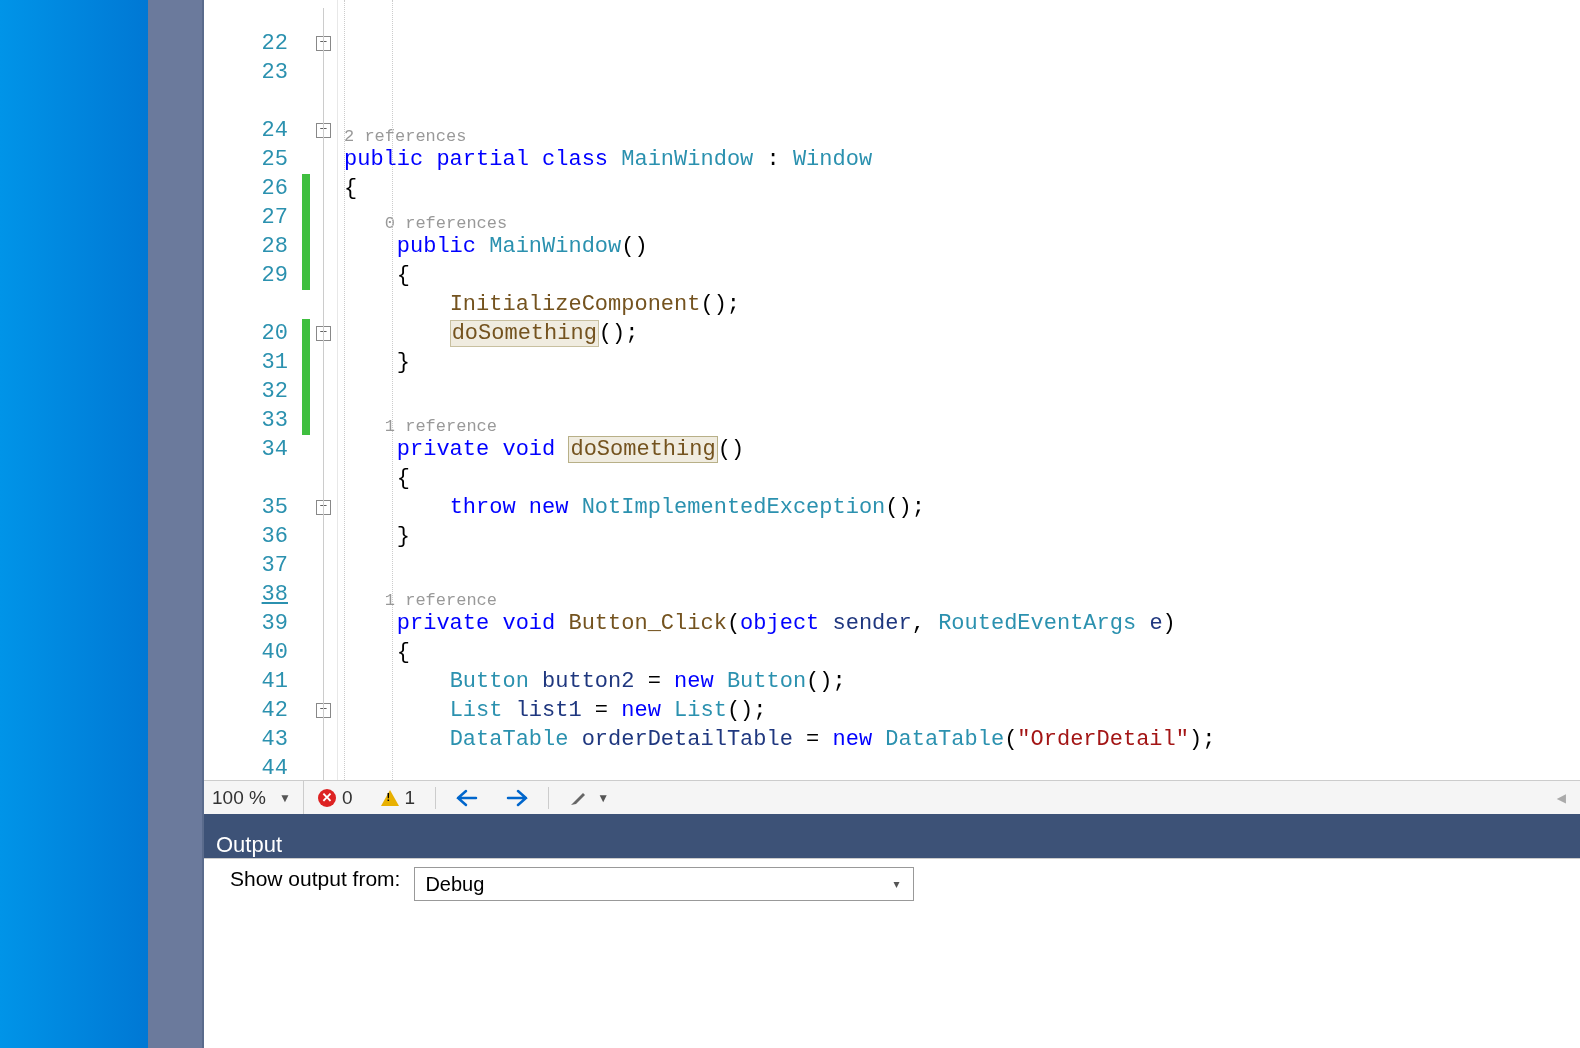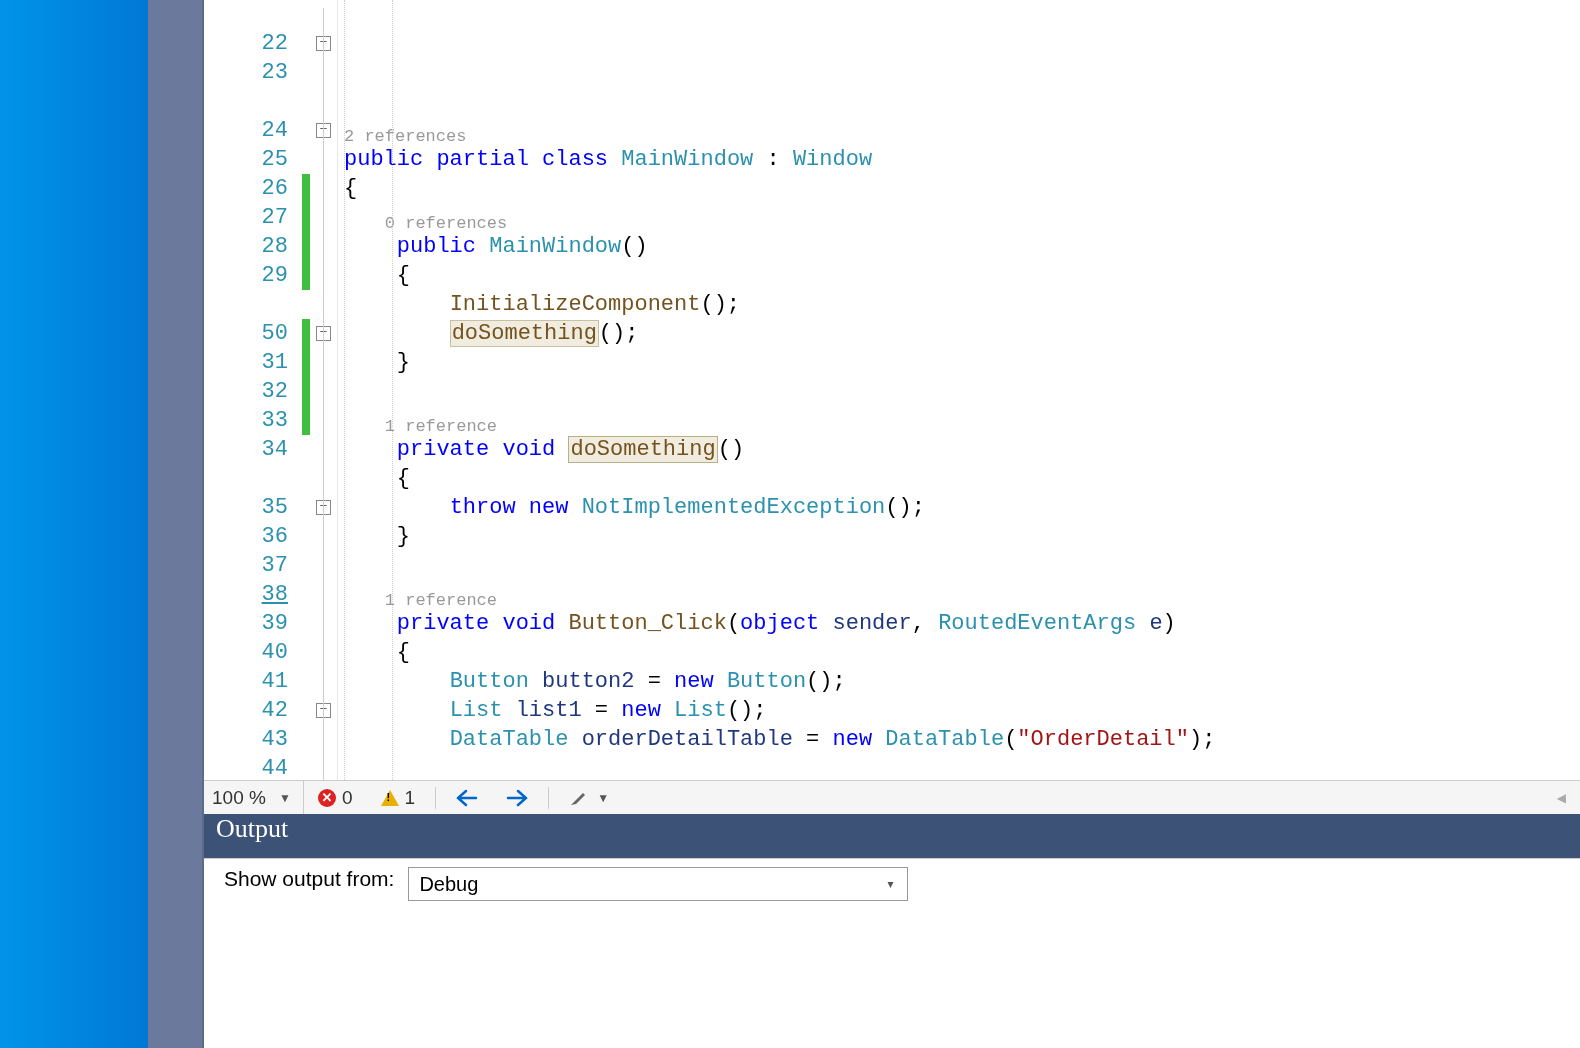--- a/index.html
+++ b/index.html
@@ -37,22 +37,22 @@
   .status-strip { height: 34px; background: #f5f5f5; border-top: 1px solid #ccc; display: flex; align-items: center; font-family: 'Segoe UI', sans-serif; font-size: 19px; color: #333; }
   .zoom-box { width: 100px; padding: 0 8px; border-right:1px solid #ccc; height:100%; display:flex; align-items:center; justify-content:space-between; }
   .status-item { display: flex; align-items: center; gap: 6px; padding: 0 14px; }
   .err-ic { width:18px; height:18px; border-radius:50%; background:#d22; color:#fff; font-size:13px; line-height:18px; text-align:center; font-weight:bold;}
   .warn-ic { width:0; height:0; border-left:9px solid transparent; border-right:9px solid transparent; border-bottom:16px solid #e8b000; position:relative;}
   .warn-ic::after{content:"!"; position:absolute; left:-3px; top:1px; font-size:11px; color:#000; font-weight:bold;}
   .nav-arrow { padding:0 14px; font-size:22px; color:#0066cc; cursor:pointer; }
   .vdiv { width:1px; height:22px; background:#ccc; margin:0 6px;}
   .tri { font-size:12px; color:#555; cursor:pointer; padding:0 4px;}
 
-  .output-header { height: 44px; background: #3d5277; color: #fff; font-family: Liberation Serif, serif; font-size: 26px; display: flex; align-items: flex-start; padding: 0 12px; }
-  .output-body { height: 190px; background: #fff; border-top: 1px solid #ccc; display: flex; align-items: flex-start; padding: 8px 20px; font-family: 'Segoe UI', sans-serif; font-size: 21px; gap:14px;}
+  .output-header { height: 44px; background: #3d5277; color: #fff; font-family: Liberation Sans, sans-serif; font-size: 22px; display: flex; align-items: flex-end; padding: 0 12px; }
+  .output-body { height: 190px; background: #fff; border-top: 1px solid #ccc; display: flex; align-items: flex-start; padding: 8px 26px; font-family: 'Segoe UI', sans-serif; font-size: 21px; gap:14px;}
   .output-select { width: 500px; height: 34px; border: 1px solid #999; display:flex; align-items:center; justify-content:space-between; padding:0 10px; font-size:20px; background:#fff;gap:40px;}
   .out-icons { display:flex; gap:0; margin-left:8px;}
   .out-btn { width:44px; height:34px; display:flex; align-items:center; justify-content:center; color:#888; cursor:pointer; font-size:18px;}
   .out-btn.active{ color:#c03020;}
   
   svg { display:block; }
 </style>
 </head>
 <body>
 
@@ -69,21 +69,21 @@
                 <div style="height: 29px;">22</div>
                 <div style="height: 29px;">23</div>
                 <div style="height: 29px;"></div>
                 <div style="height: 29px;">24</div>
                 <div style="height: 29px;">25</div>
                 <div style="height: 29px;">26</div>
                 <div style="height: 29px;">27</div>
                 <div style="height: 29px;">28</div>
                 <div style="height: 29px;">29</div>
                 <div style="height: 29px;"></div>
-                <div style="height: 29px;">50</div>
+                <div style="height: 29px;">20</div>
                 <div style="height: 29px;">31</div>
                 <div style="height: 29px;">32</div>
                 <div style="height: 29px;">33</div>
                 <div style="height: 29px;">34</div>
                 <div style="height: 29px;"></div>
                 <div style="height: 29px;">35</div>
                 <div style="height: 29px;">36</div>
                 <div style="height: 29px;">37</div>
                 <div style="height: 29px; text-decoration: underline;">38</div>
                 <div style="height: 29px;">39</div>

